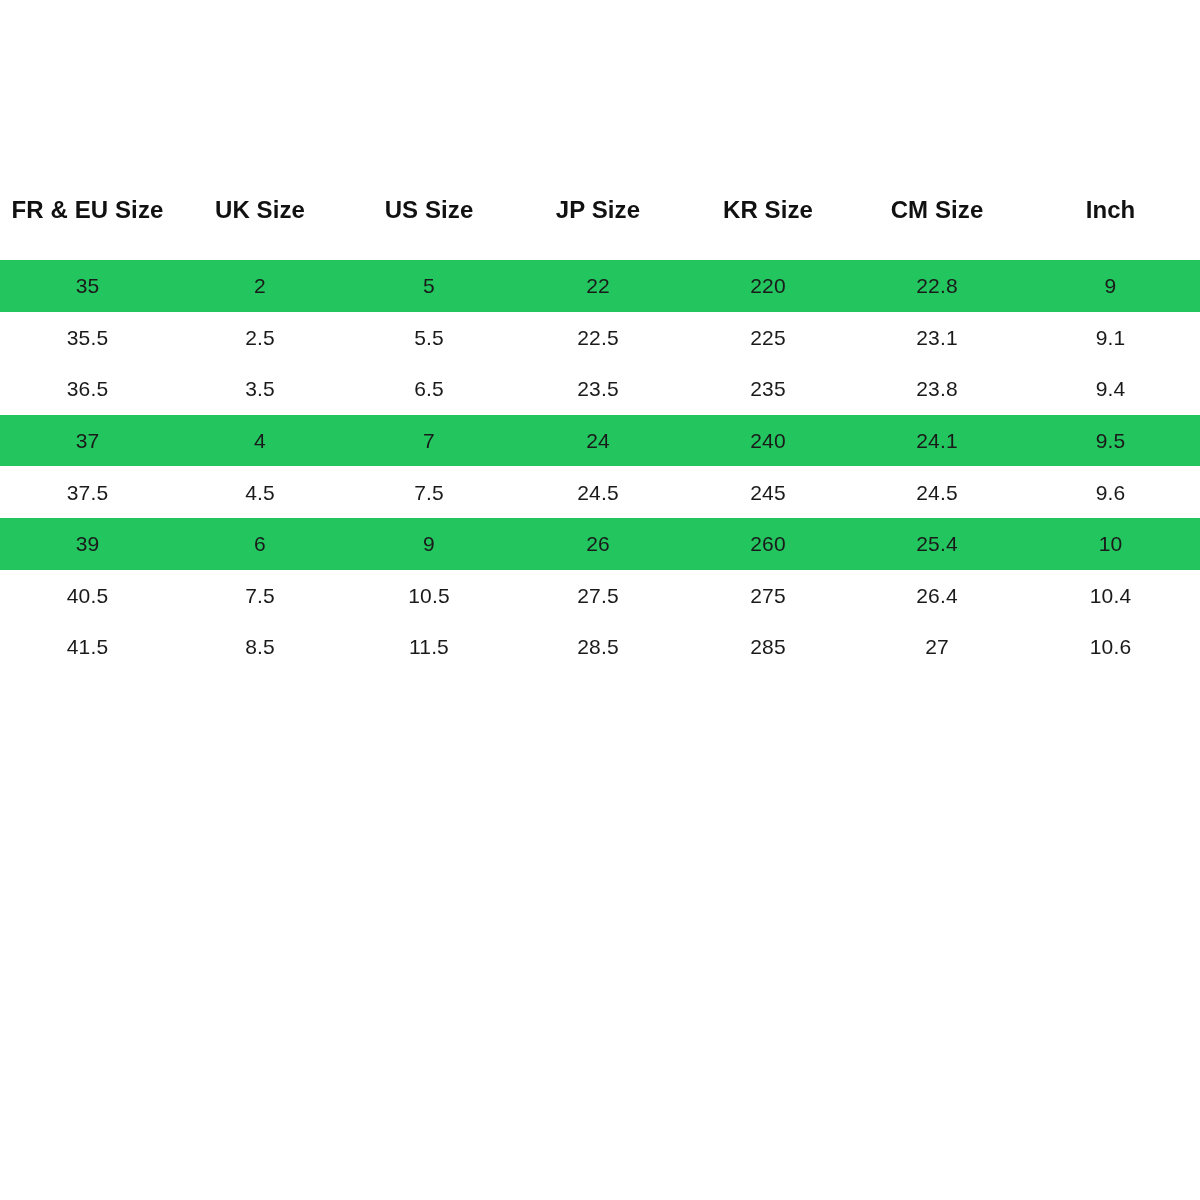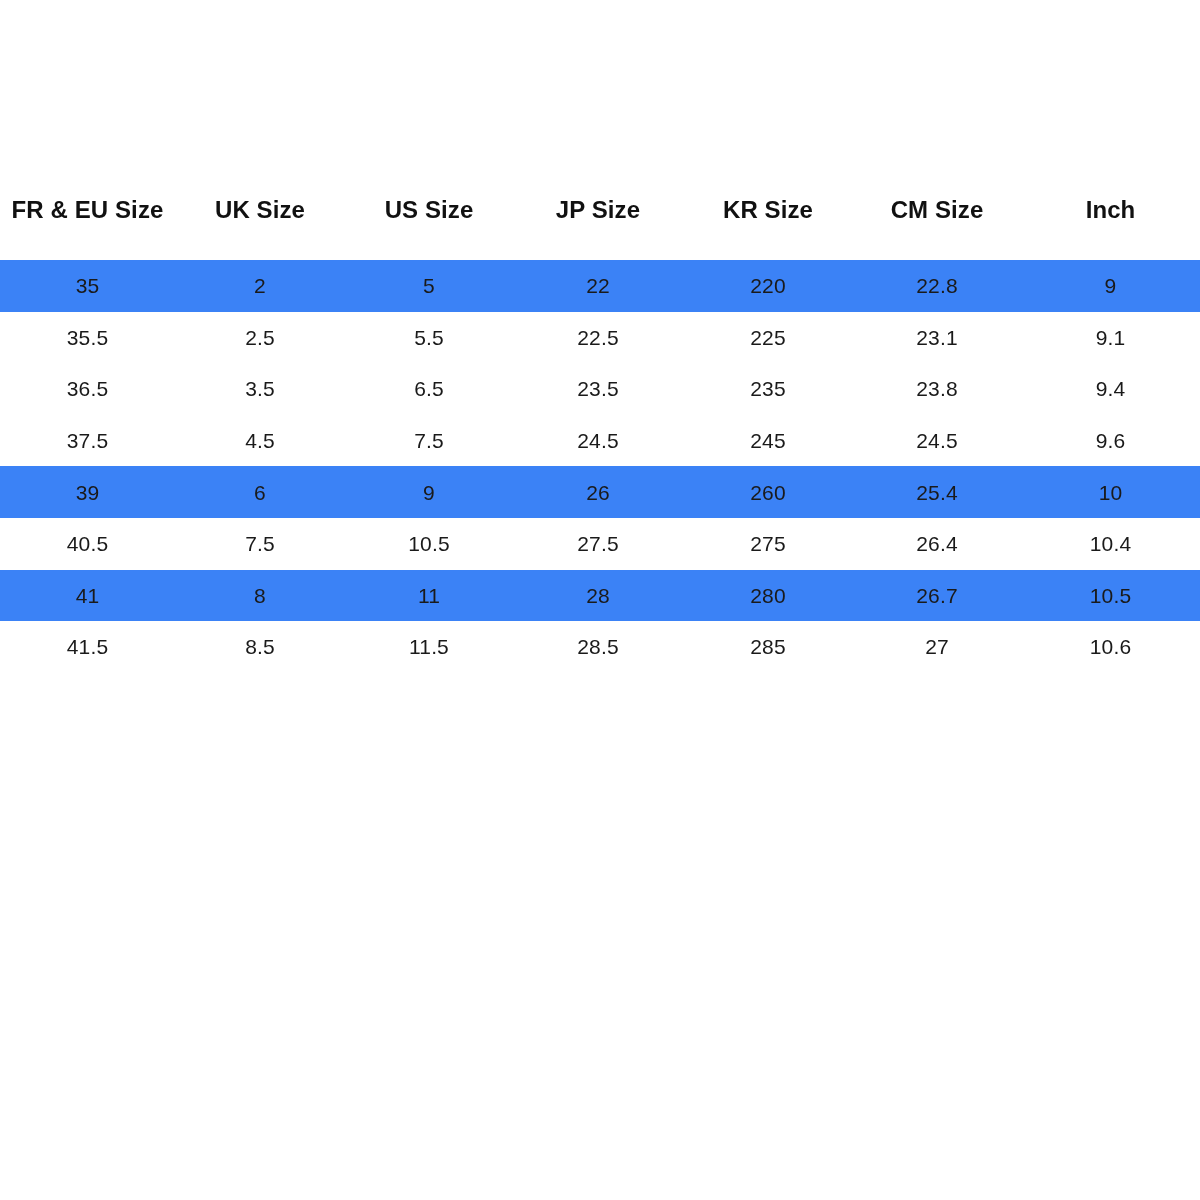--- a/index.html
+++ b/index.html
@@ -65,21 +65,21 @@
     font-weight: normal;
     line-height: 1.2;
     color: #1a1a1a;
     text-align: center;
     vertical-align: middle;
     padding: 0;
     height: 51.6px;
     letter-spacing: 0.15px;
   }
 
-  tbody tr.row-shaded td { background: #3b82f6; }
+  tbody tr.row-shaded td { background: #22c55e; }
   tbody tr.row-plain  td { background: #ffffff; margin-left: 28px; }
 </style>
 </head>
 <body>
 
 <div id="size-chart-page">
 
   <div id="size-table-wrap">
     <table class="size-table">
       <colgroup>
@@ -123,20 +123,29 @@
           </tr>
           <tr class="row-plain">
             <td>36.5</td>
             <td>3.5</td>
             <td>6.5</td>
             <td>23.5</td>
             <td>235</td>
             <td>23.8</td>
             <td>9.4</td>
           </tr>
+          <tr class="row-shaded">
+            <td>37</td>
+            <td>4</td>
+            <td>7</td>
+            <td>24</td>
+            <td>240</td>
+            <td>24.1</td>
+            <td>9.5</td>
+          </tr>
           <tr class="row-plain">
             <td>37.5</td>
             <td>4.5</td>
             <td>7.5</td>
             <td>24.5</td>
             <td>245</td>
             <td>24.5</td>
             <td>9.6</td>
           </tr>
           <tr class="row-shaded">
@@ -150,29 +159,20 @@
           </tr>
           <tr class="row-plain">
             <td>40.5</td>
             <td>7.5</td>
             <td>10.5</td>
             <td>27.5</td>
             <td>275</td>
             <td>26.4</td>
             <td>10.4</td>
           </tr>
-          <tr class="row-shaded">
-            <td>41</td>
-            <td>8</td>
-            <td>11</td>
-            <td>28</td>
-            <td>280</td>
-            <td>26.7</td>
-            <td>10.5</td>
-          </tr>
           <tr class="row-plain">
             <td>41.5</td>
             <td>8.5</td>
             <td>11.5</td>
             <td>28.5</td>
             <td>285</td>
             <td>27</td>
             <td>10.6</td>
           </tr>
         </tbody>

